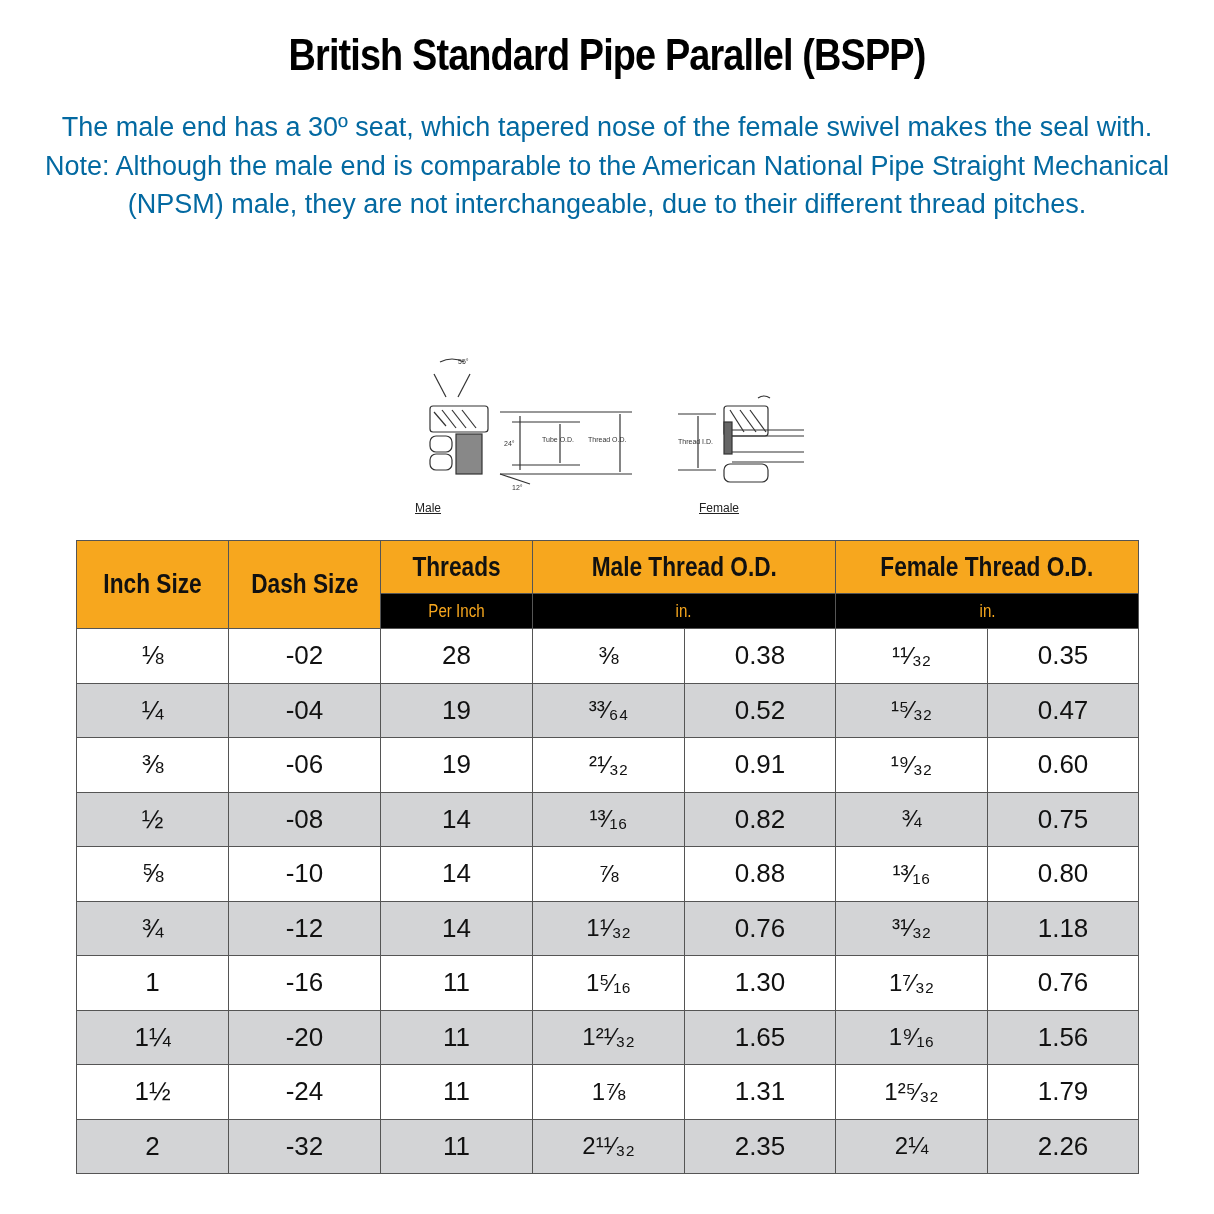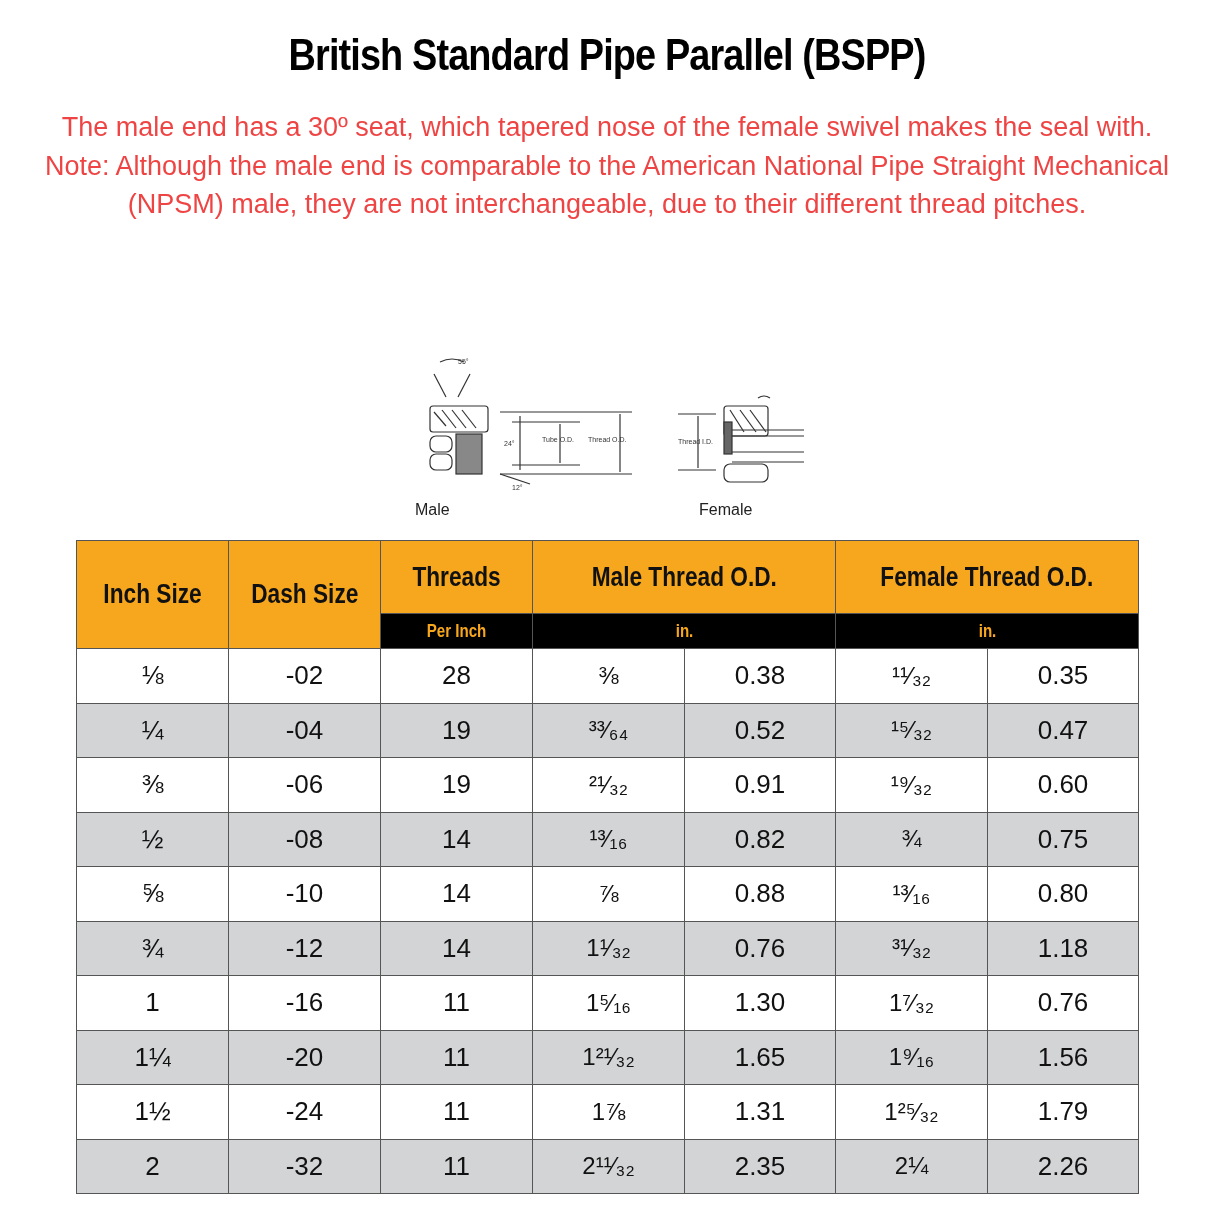--- a/index.html
+++ b/index.html
@@ -1,26 +1,26 @@
 <!DOCTYPE html>
 <html><head>
 <meta charset="utf-8">
 <style>
   html, body { margin:0; padding:0; background:#ffffff; }
   body { width:1214px; height:1214px; position:relative; overflow:hidden; font-family:"Liberation Sans", sans-serif; color:#111; }
   .title { position:absolute; top:30px; left:0; width:1214px; text-align:center; font-family:"Liberation Sans Narrow","Liberation Sans", sans-serif; font-weight:bold; font-size:44px; letter-spacing:-1px; transform:scaleX(0.86); transform-origin:center; color:#000; }
-  .intro { position:absolute; top:108px; left:40px; width:1134px; text-align:center; font-size:27px; line-height:38.5px; color:#ef4444; }
+  .intro { position:absolute; top:108px; left:40px; width:1134px; text-align:center; font-size:27px; line-height:38.5px; color:#0369a1; }
   .intro b { font-weight:normal; }
   .diagram { position:absolute; left:412px; top:352px; width:400px; height:168px; }
-  .diagram .lbl { position:absolute; font-size:16px; color:#222; }
+  .diagram .lbl { position:absolute; font-size:12px; color:#222;text-decoration:underline; }
   table.spec { position:absolute; left:76px; top:540px; border-collapse:collapse; table-layout:fixed; width:1062px; }
   table.spec td, table.spec th { border:1.5px solid #555; text-align:center; padding:0; }
   th.orange { background:#f7a71e; color:#111; font-weight:bold; font-size:27px; font-family:"Liberation Sans", sans-serif; }
   th.orange span { display:inline-block; transform:scaleX(0.84); }
-  th.black { background:#000; color:#f7a71e; font-weight:bold; font-size:18px; height:34px; }
+  th.black { background:#000; color:#f7a71e; font-weight:normal; font-size:18px; height:34px; }
   th.black span { display:inline-block; transform:scaleX(0.84); }
   td { font-size:26px; color:#111; }
   tr.data { height:54.5px; }
   tr.alt td { background:#d3d4d6; }
   .frac { font-size:24px; }
 </style>
 </head>
 <body>
 
 <div class="title">British Standard Pipe Parallel (BSPP)</div>
@@ -89,21 +89,21 @@
   <colgroup>
     <col style="width:152px">
       <col style="width:152px">
       <col style="width:152px">
       <col style="width:152px">
       <col style="width:151px">
       <col style="width:152px">
       <col style="width:151px">
   </colgroup>
   <thead>
-    <tr style="height:73px;">
+    <tr style="height:53px;">
       <th class="orange" rowspan="2"><span>Inch Size</span></th>
       <th class="orange" rowspan="2"><span>Dash Size</span></th>
       <th class="orange"><span>Threads</span></th>
       <th class="orange" colspan="2"><span>Male Thread O.D.</span></th>
       <th class="orange" colspan="2"><span>Female Thread O.D.</span></th>
     </tr>
     <tr>
       <th class="black"><span>Per Inch</span></th>
       <th class="black" colspan="2"><span>in.</span></th>
       <th class="black" colspan="2"><span>in.</span></th>

